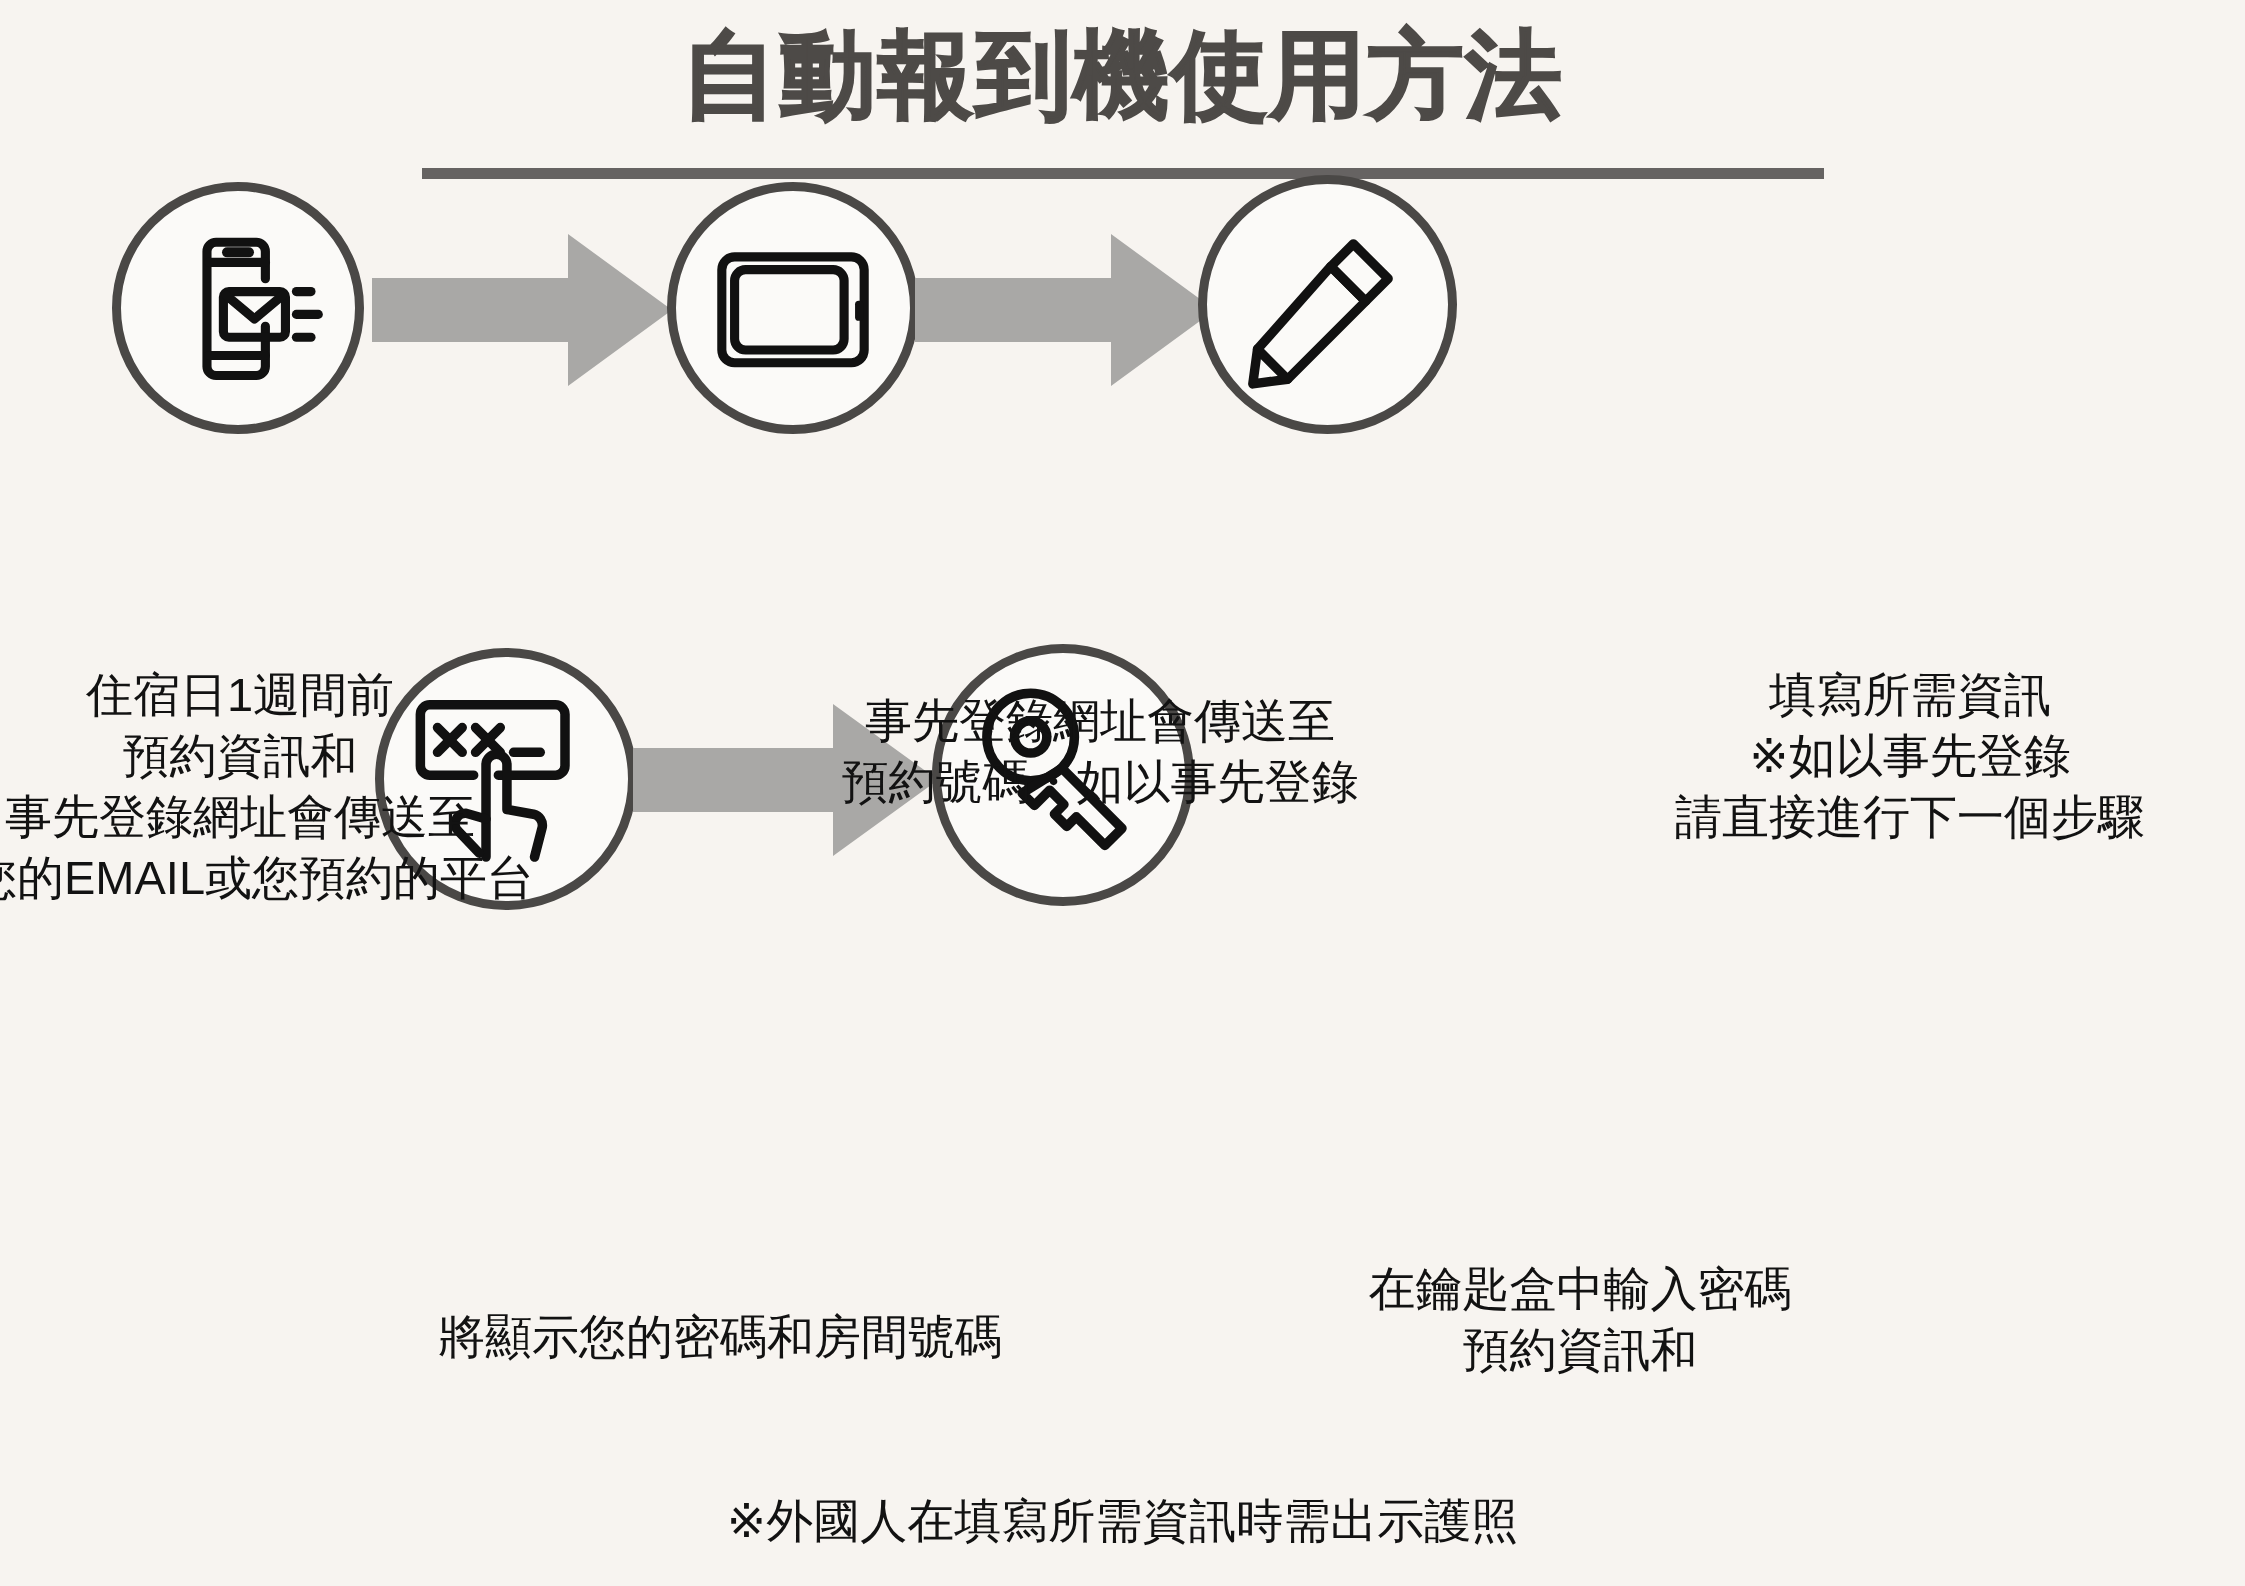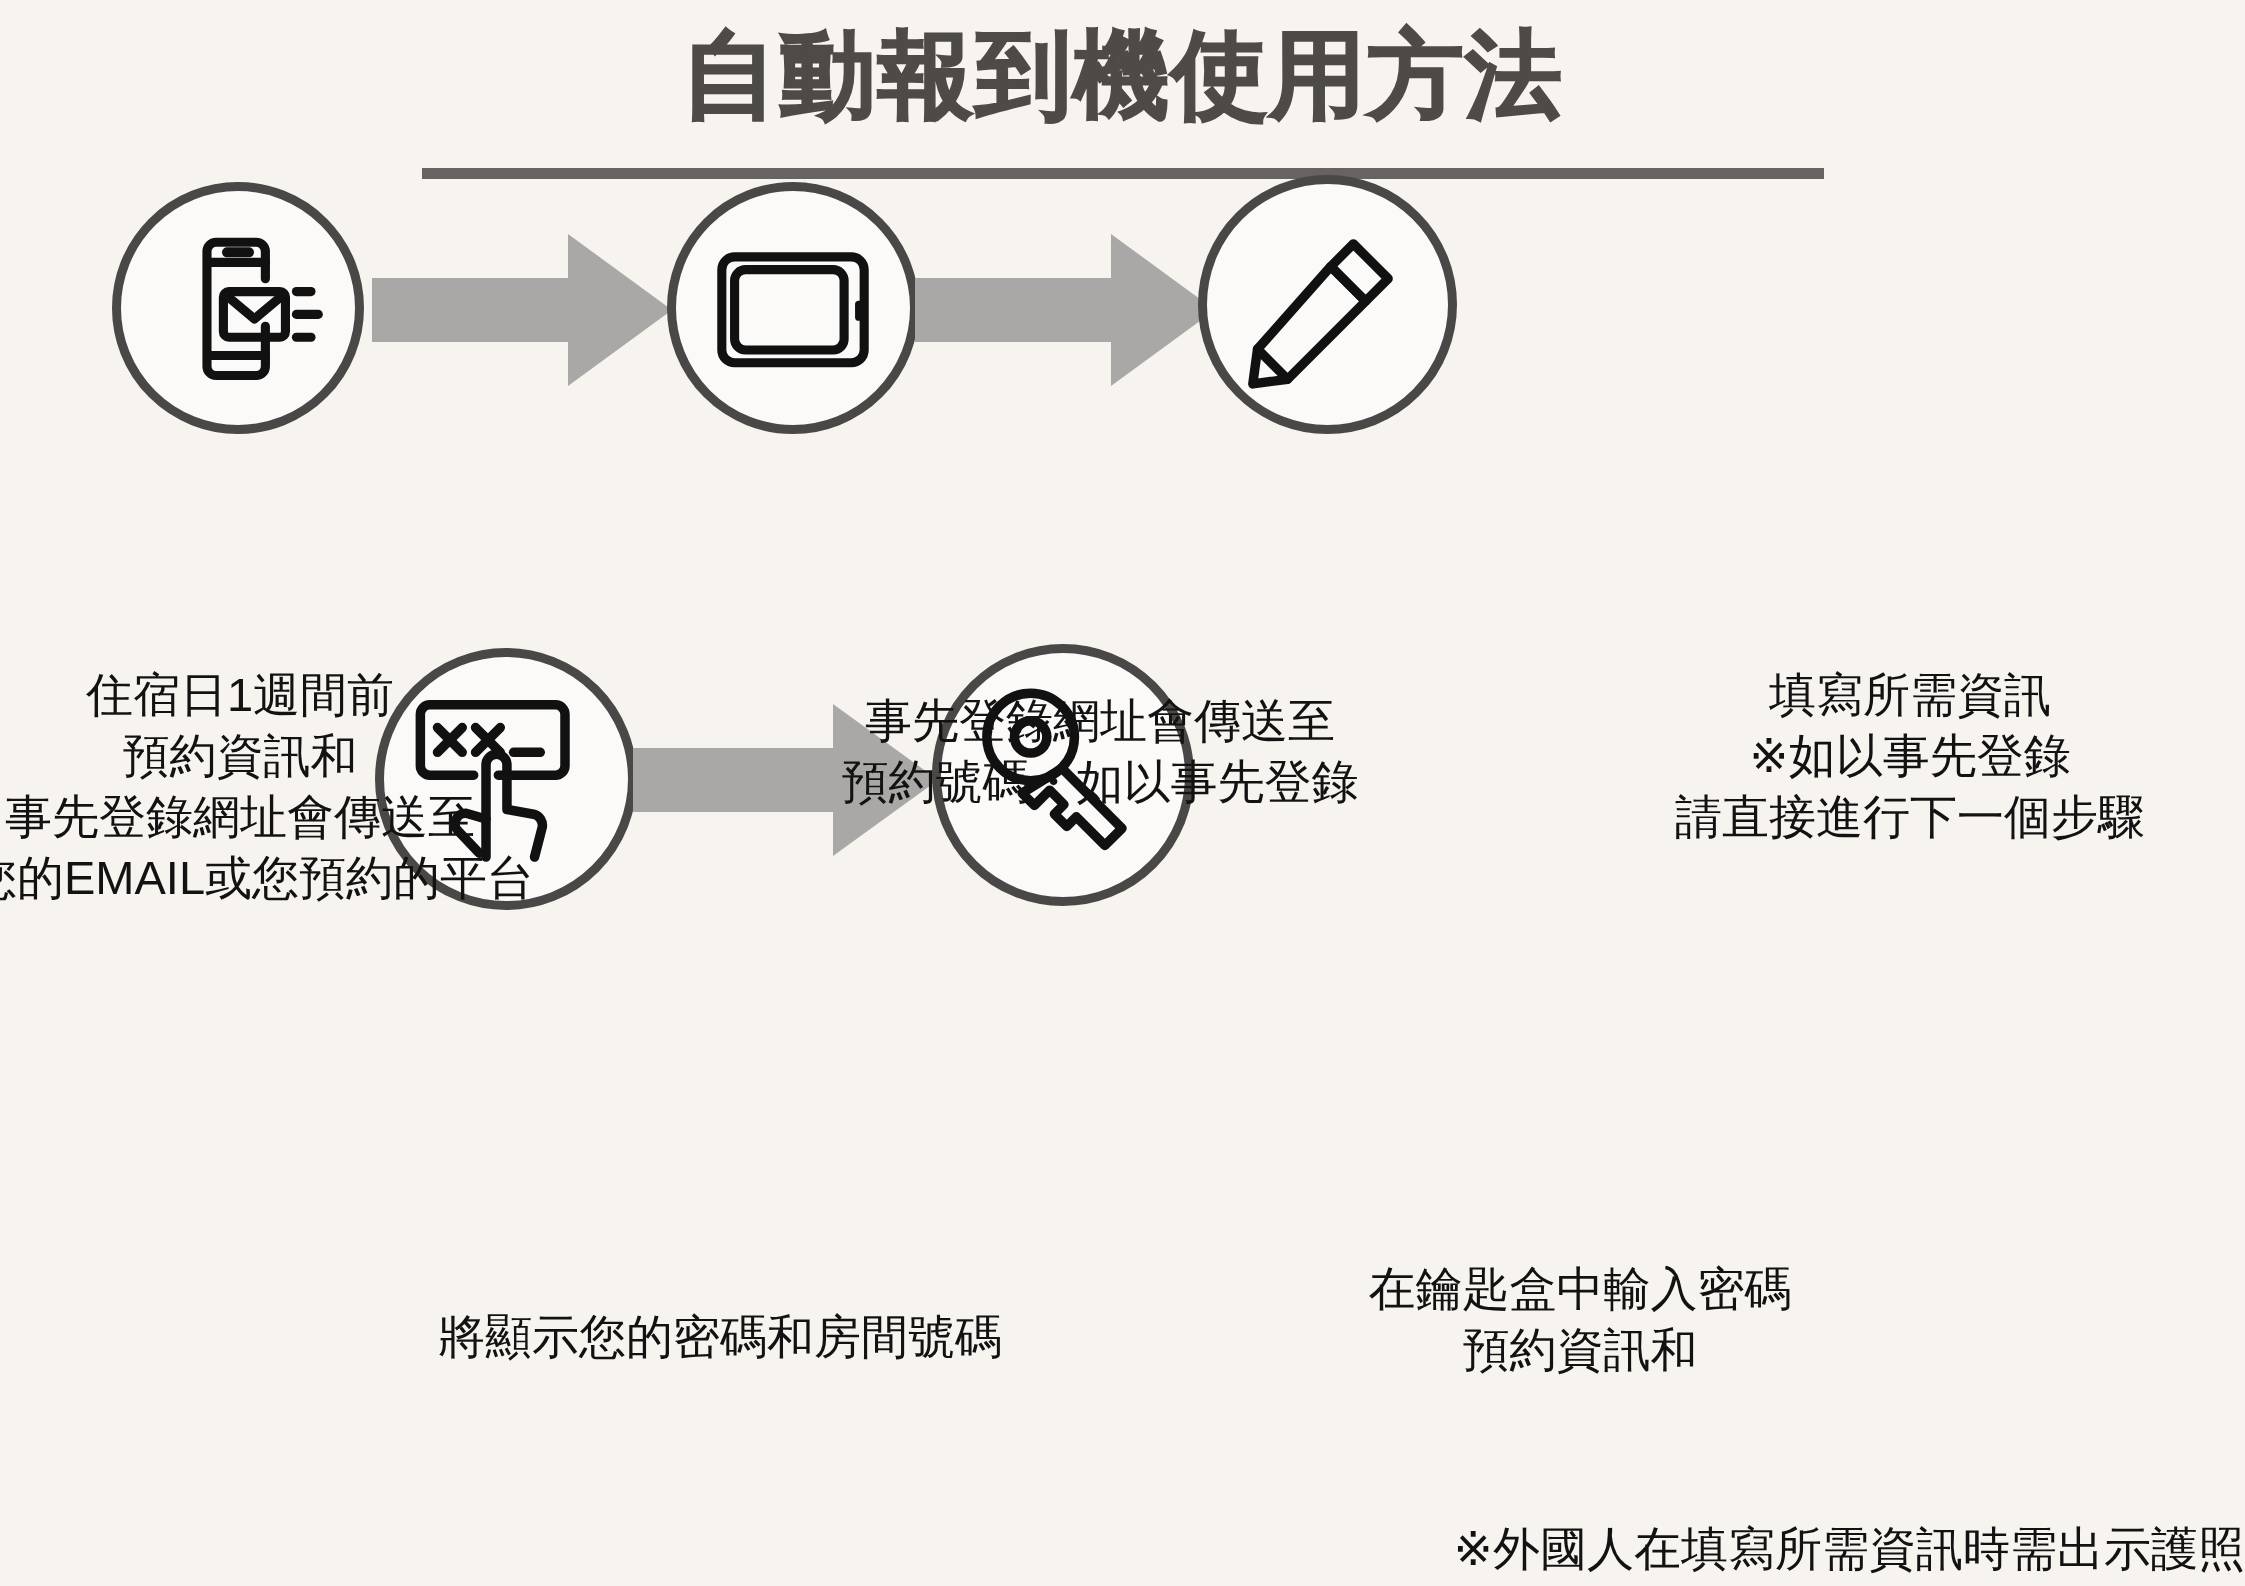--- a/index.html
+++ b/index.html
@@ -92,27 +92,26 @@
   .cap2 { left: 735px;  top: 690px;  width: 730px; }
   .cap3 { left: 1560px; top: 664px;  width: 700px; }
   .cap4 { left: 210px;  top: 1306px; width: 1020px; }
   .cap5 { left: 1240px; top: 1258px; width: 680px; }
 
   .footnote {
     position: absolute;
     left: 0;
     top: 1490px;
     width: 2245px;
-    text-align: right;
+    text-align: center;
     font-size: 47px;
     line-height: 61px;
     font-weight: 500;
     color: #121212;
     white-space: nowrap;
-    margin-top: 28px;
   }
 </style>
 </head>
 <body>
 
 <div id="canvas">
 
   <div class="title">自動報到機使用方法</div>
   <div class="title-rule"></div>
 

